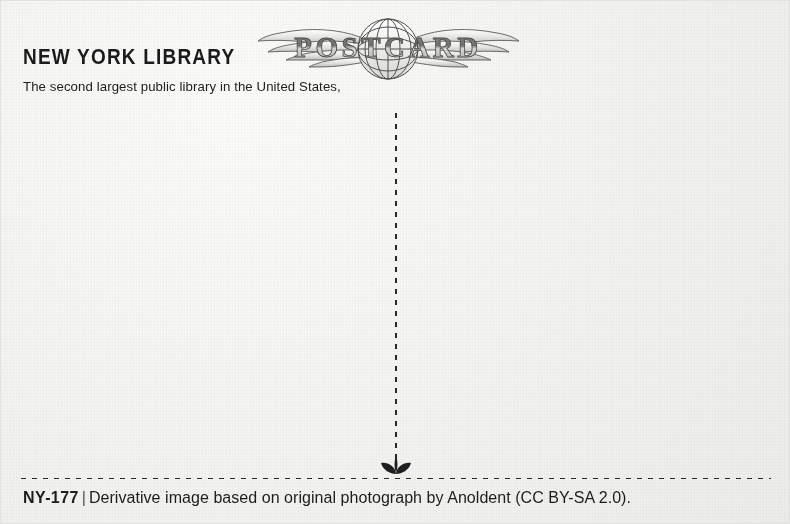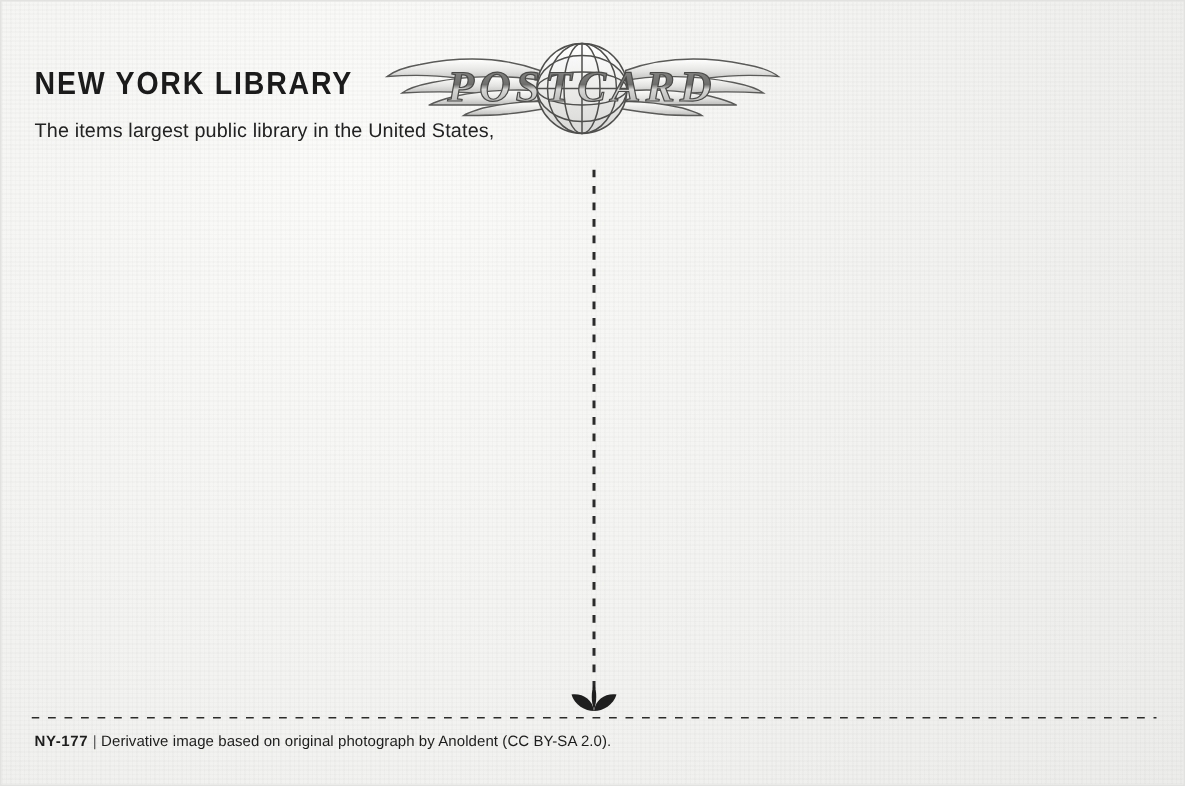--- a/index.html
+++ b/index.html
@@ -52,24 +52,23 @@
     letter-spacing: 0.1px;
   }
   .card-desc span {
     display: block;
   }
 
   
   .logo-wrap {
     position: absolute;
     left: 255px;
-    top: 16px;
+    top: 6px;
     width: 265px;
     height: 78px;
-    font-style: italic;
   }
   .logo-wrap svg {
     display: block;
   }
 
   
   .divider {
     position: absolute;
     left: 394px;
     top: 112px;
@@ -99,21 +98,21 @@
     background-image: linear-gradient(to right, #2b2b2b 0 5px, rgba(0,0,0,0) 5px 11px);
     background-size: 11px 1px;
     background-repeat: repeat-x;
   }
 
   
   .footer-left {
     position: absolute;
     left: 22px;
     top: 488px;
-    font-size: 10px;
+    font-size: 16px;
     color: #1d1d1d;
     white-space: nowrap;
   }
   .footer-left .code {
     font-weight: bold;
     letter-spacing: 0.4px;
   }
   .footer-left .sep {
     color: #555;
     margin: 0 3px;
@@ -137,21 +136,21 @@
   }
 </style>
 </head>
 <body>
 
 <div class="postcard">
 
   <div class="title-block">
     <h1 class="card-title">NEW YORK LIBRARY</h1>
     <p class="card-desc">
-      <span>The items largest public library in the United States,</span>
+      <span>The second largest public library in the United States,</span>
     </p>
   </div>
 
   <div class="logo-wrap">
     <svg width="265" height="78" viewBox="0 0 265 78" xmlns="http://www.w3.org/2000/svg" aria-hidden="true">
       <defs>
         <linearGradient id="wingGrad" x1="0" y1="0" x2="0" y2="1">
           <stop offset="0%" stop-color="#ffffff"></stop>
           <stop offset="55%" stop-color="#e3e3e1"></stop>
           <stop offset="100%" stop-color="#bdbdbb"></stop>

